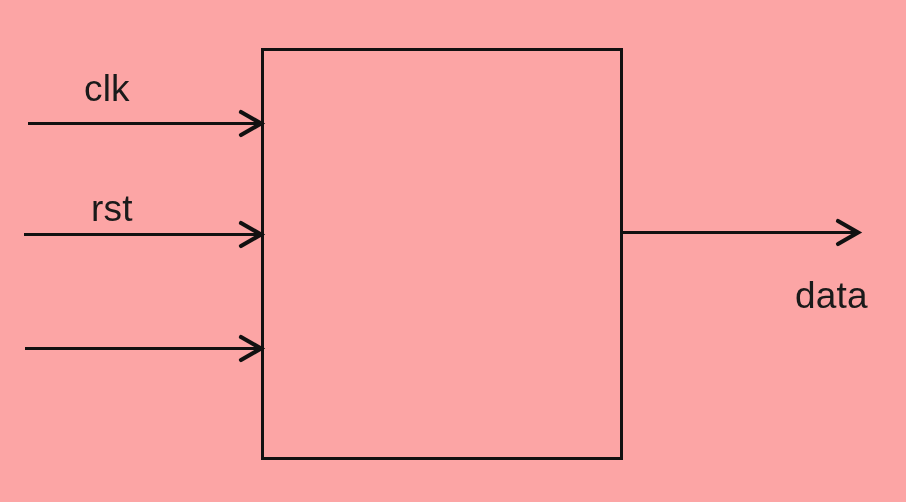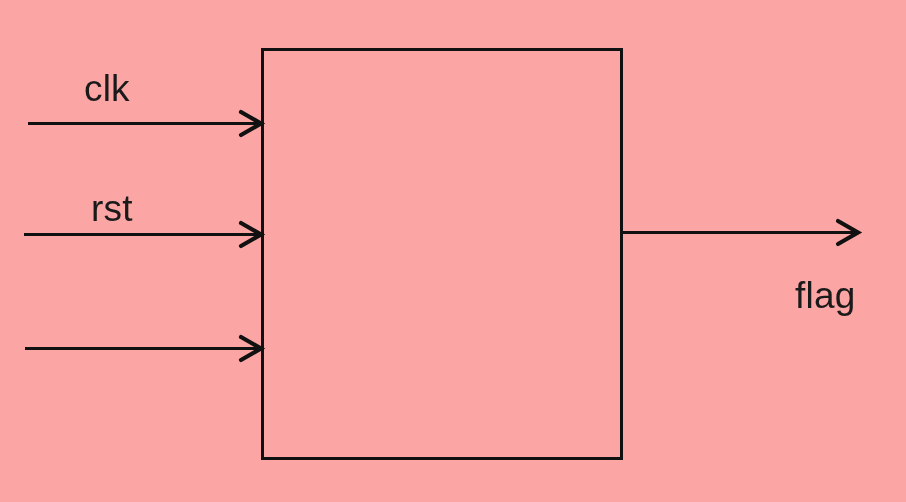--- a/index.html
+++ b/index.html
@@ -68,15 +68,15 @@
       <line x1="622" y1="232.5" x2="855" y2="232.5" stroke="#111111" stroke-width="3.2" stroke-linecap="butt"></line>
       <path d="M 838 221 L 858 232.5 L 838 244" fill="none" stroke="#111111" stroke-width="4.2" stroke-linecap="round" stroke-linejoin="miter"></path>
     </g>
   </svg>
 
   <span class="sig-label" id="label-clk">clk</span>
 
   <span class="sig-label" id="label-rst">rst</span>
 
 
-  <span class="sig-label" id="label-flag">flag</span>
+  <span class="sig-label" id="label-flag">data</span>
 
 </div>
 
 </body></html>

